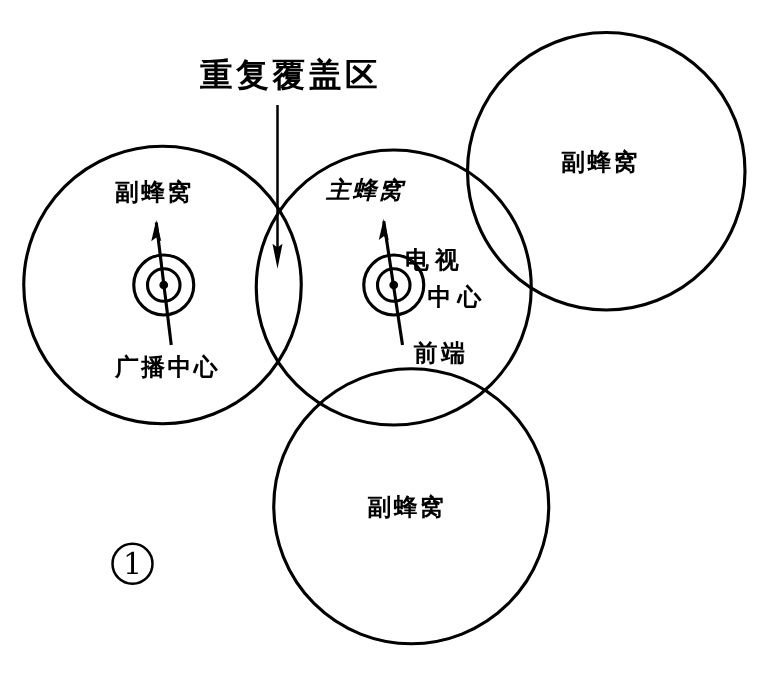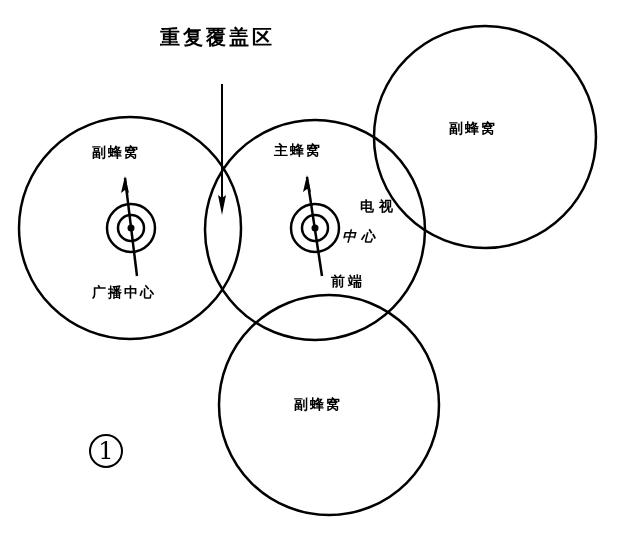--- a/index.html
+++ b/index.html
@@ -3,21 +3,21 @@
   <meta charset="utf-8">
   <style>
     html, body { margin: 0; padding: 0; background: #ffffff; }
     body { width: 621px; height: 541px; overflow: hidden; position: relative; }
     #diagram { position: absolute; left: 0; top: 0; width: 621px; height: 541px; }
     .lbl {
       position: absolute;
       font-family: "DejaVu Sans", sans-serif;
       font-weight: bold;
       color: #000;
-      font-size: 14px;
+      font-size: 19px;
       line-height: 1;
       white-space: nowrap;
       letter-spacing: 2px;
     }
     .circle-num {
       position: absolute;
       width: 30px; height: 30px;
       border: 2px solid #000;
       border-radius: 50%;
       font-family: "DejaVu Serif", serif;
@@ -57,29 +57,29 @@
     <line x1="322" y1="276" x2="307" y2="177" stroke="#000" stroke-width="2.5"></line>
     <path d="M307,175 L303,192 L307,189 L311,192 Z" fill="#000"></path>
   </g>
 
   <g>
     <line x1="222" y1="84" x2="222" y2="200" stroke="#000" stroke-width="2"></line>
     <path d="M222,215 L218,195 L222,198 L226,195 Z" fill="#000"></path>
   </g>
 </svg>
 
-<div class="lbl" style="left:160px; top:27px; font-size:20px; letter-spacing:3px;">重复覆盖区</div>
+<div class="lbl" style="left:160px; top:48px; font-size:26px; letter-spacing:3px;">重复覆盖区</div>
 
 <div class="lbl" style="left:92px; top:145px;">副蜂窝</div>
 
 <div class="lbl" style="left:92px; top:285px;">广播中心</div>
 
-<div class="lbl" style="left:274px; top:143px;">主蜂窝</div>
+<div class="lbl" style="left:261px; top:143px;font-style:italic;">主蜂窝</div>
 
-<div class="lbl" style="left:360px; top:199px; letter-spacing:5px;">电视</div>
-<div class="lbl" style="left:342px; top:229px; letter-spacing:5px;font-style:italic;">中心</div>
+<div class="lbl" style="left:324px; top:199px; letter-spacing:5px;">电视</div>
+<div class="lbl" style="left:342px; top:229px; letter-spacing:5px;">中心</div>
 <div class="lbl" style="left:331px; top:274px; letter-spacing:3px;">前端</div>
 
 <div class="lbl" style="left:449px; top:121px;">副蜂窝</div>
 
 <div class="lbl" style="left:294px; top:397px;">副蜂窝</div>
 
 <div class="circle-num" style="left:89px; top:434px;">1</div>
 
 </body></html>

